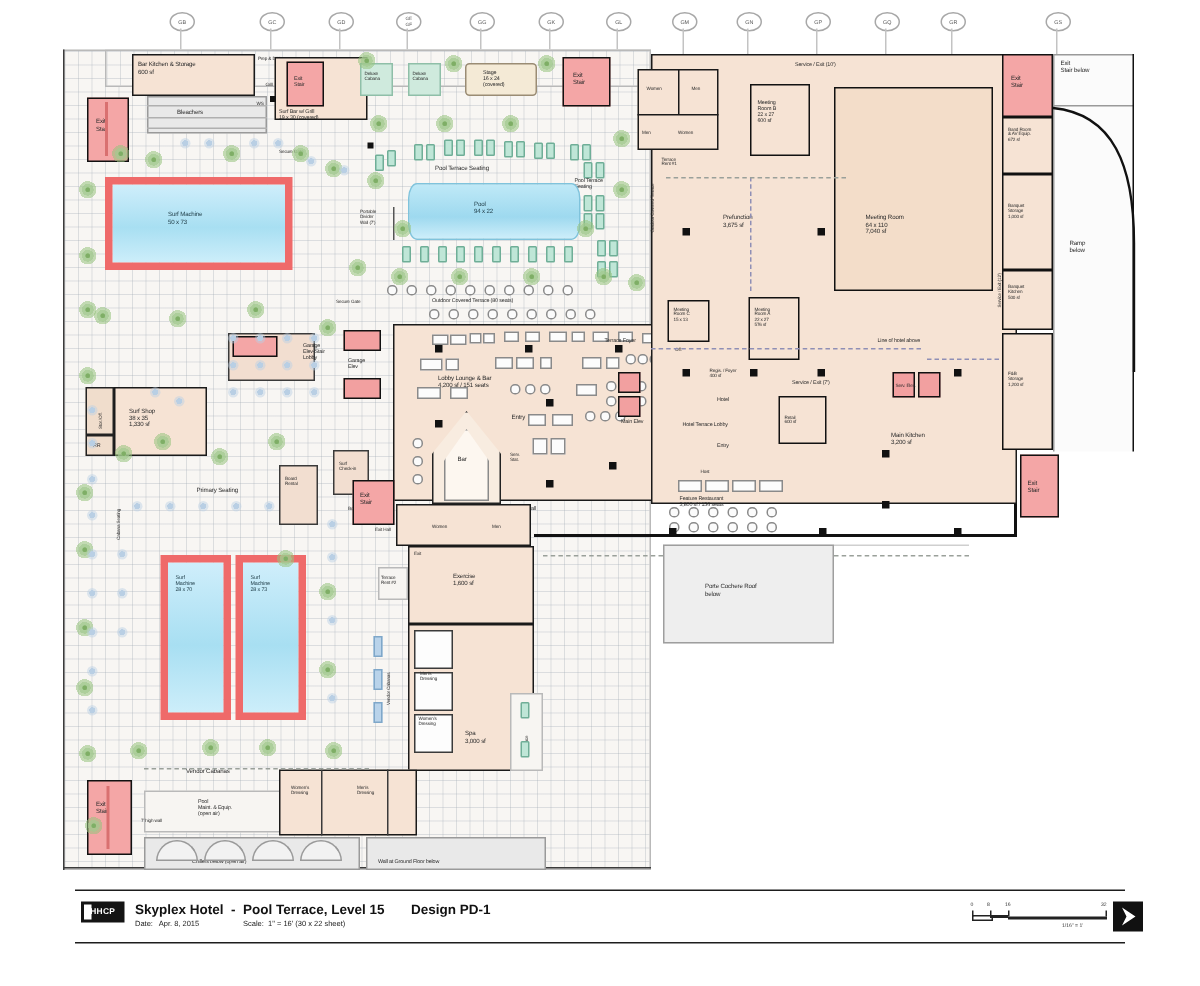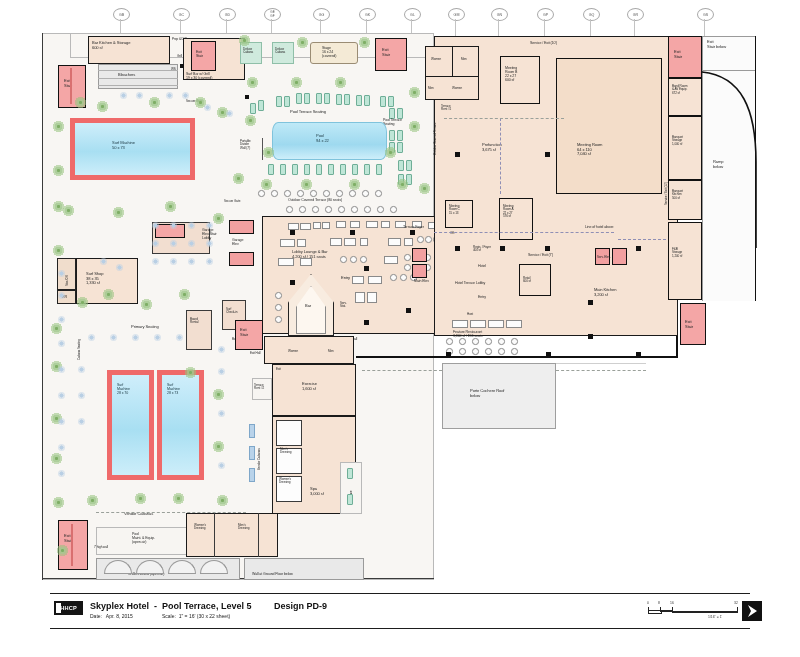--- a/index.html
+++ b/index.html
@@ -715,22 +715,22 @@
   <div class="dashg" style="left:444px;top:118px;width:120px;"></div>
 
   <div class="tb-rule" style="left:50px;top:593px;width:700px;height:1.2px;"></div>
   <div class="tb-rule" style="left:50px;top:628px;width:700px;height:1.2px;"></div>
 
   <div class="logo" style="left:54px;top:601px;width:29px;height:14px;">
     <span>HHCP</span>
   </div>
   <div class="abs" style="left:56px;top:603px;width:5px;height:10px;background:#fff;"></div>
 
-  <div class="tb-title" style="left:90px;top:601px;">Skyplex Hotel  -  Pool Terrace, Level 5</div>
-  <div class="tb-design" style="left:274px;top:601px;">Design PD-9</div>
+  <div class="tb-title" style="left:90px;top:601px;">Skyplex Hotel  -  Pool Terrace, Level 15</div>
+  <div class="tb-design" style="left:274px;top:601px;">Design PD-1</div>
   <div class="tb-sub" style="left:90px;top:613px;">Date:   Apr. 8, 2015</div>
   <div class="tb-sub" style="left:162px;top:613px;">Scale:  1" = 16' (30 x 22 sheet)</div>
 
   <div class="scalebar" style="left:648px;top:603px;width:90px;height:16px;">
     <div class="sb-seg" style="left:0;top:7px;width:12px;background:#fff;border:.7px solid #222;"></div>
     <div class="sb-seg" style="left:12px;top:7px;width:12px;background:#222;"></div>
     <div class="sb-seg" style="left:24px;top:7px;width:66px;background:#222;height:1.6px;top:8px;"></div>
     <div class="sb-tick" style="left:0;top:4px;"></div>
     <div class="sb-tick" style="left:12px;top:4px;"></div>
     <div class="sb-tick" style="left:24px;top:4px;"></div>

